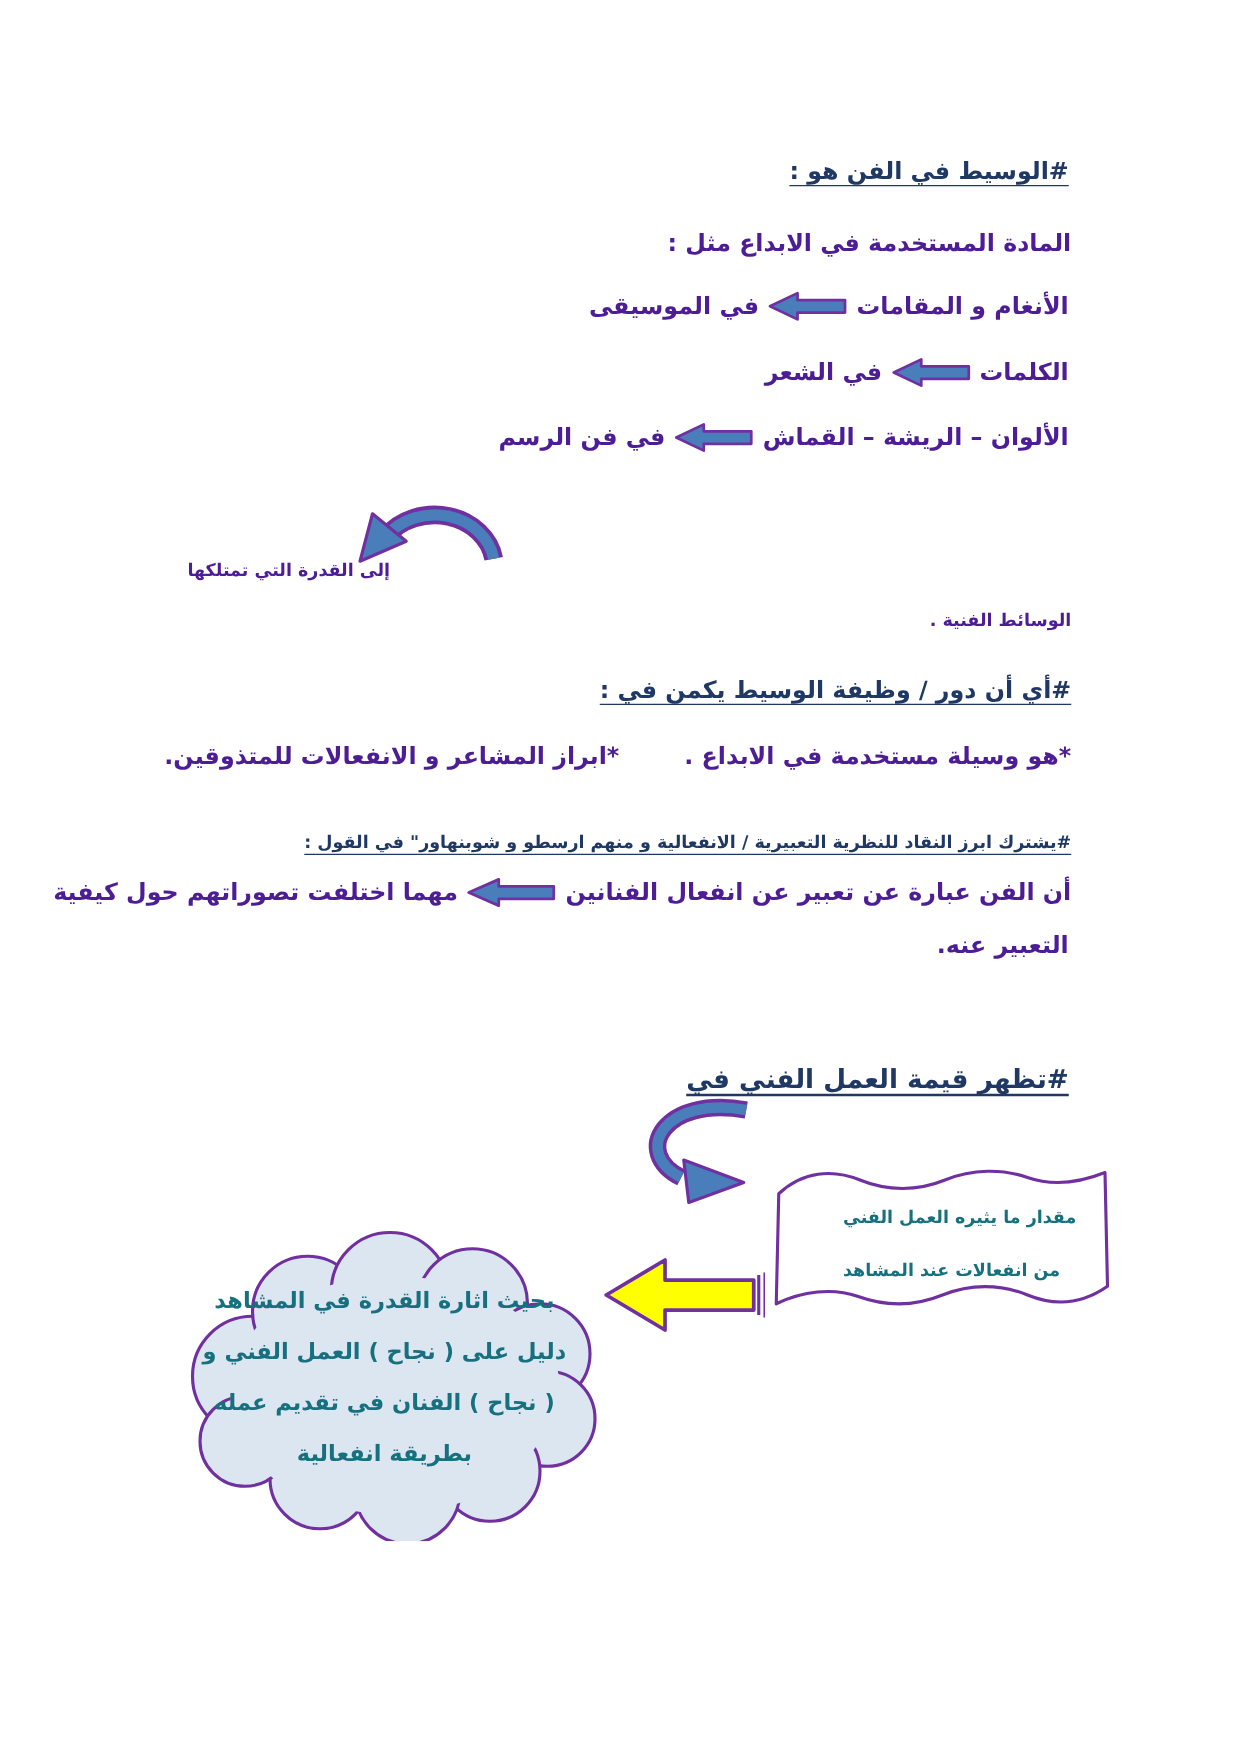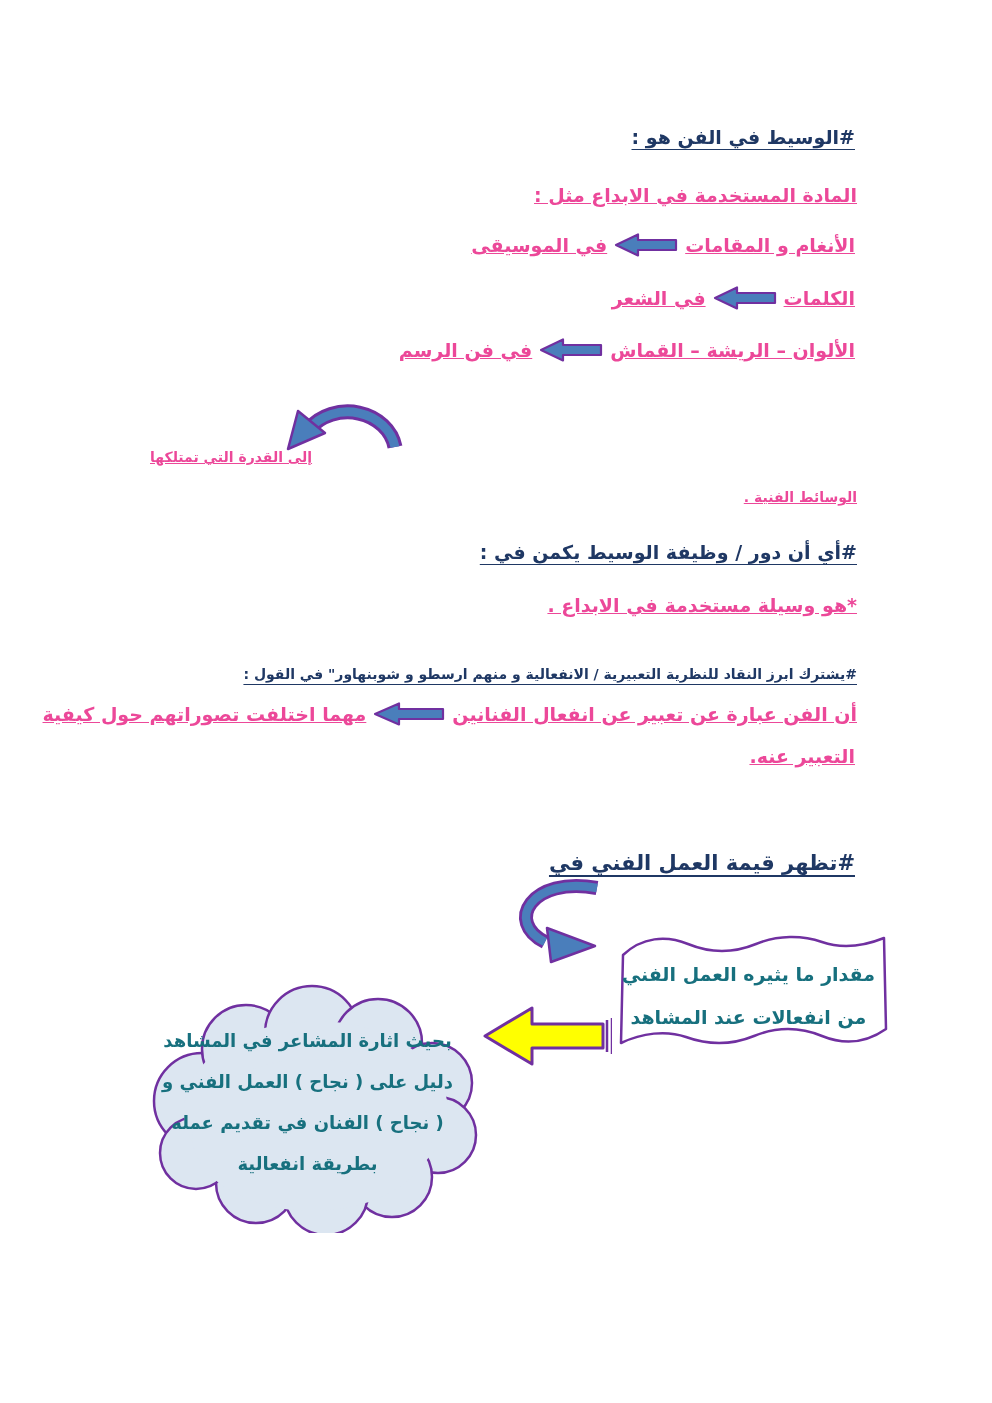--- a/index.html
+++ b/index.html
@@ -6,37 +6,37 @@
   .page{
     position:relative;
     width:992px;height:1233px;
     background:#ffffff;
     overflow:hidden;
     font-family:"DejaVu Sans", sans-serif;
     font-weight:bold;
   }
   .abs{position:absolute;white-space:nowrap;margin:0;}
   .navy{color:#1f3864;}
-  .teal{color:#ec4899;text-decoration:underline;}
+  .teal{color:#4c1d95;}
   .u{text-decoration:underline;text-underline-offset:5px;}
   .fs19{font-size:19px;}
   .fs18{font-size:14px;}
   .fs21{font-size:21px;}
   .row{display:flex;flex-direction:row;align-items:center;}
   .row .gap14{margin:0 7px;}
   .shape{position:absolute;line-height:0;}
   .cloud-text{
     position:absolute;left:40px;right:40px;top:46px;
     text-align:center;color:#17707e;font-size:18px;line-height:24px;
   }
   .cloud-text p{margin:0 0 17px 0;white-space:nowrap;}
   .cloud-text p.extra{margin-top:9px;}
   .wave-text{
-    position:absolute;top:22px;right:16px;
-    text-align:center;color:#17707e;font-size:19px;line-height:43px;
+    position:absolute;top:22px;right:30px;
+    text-align:left;color:#17707e;font-size:14px;line-height:43px;
   }
   .wave-text p{margin:0;white-space:nowrap;}
 </style>
 </head>
 <body>
 
 <div class="page" dir="rtl">
 
   <p class="abs navy u fs19" style="top:126px;right:137px;">#الوسيط في الفن هو :</p>
 
@@ -81,20 +81,21 @@
   </span>
 
   <p class="abs teal fs18" style="top:449px;left:150px;">إلى القدرة التي تمتلكها</p>
   <p class="abs teal fs18" style="top:489px;right:135px;">الوسائط الفنية .</p>
 
   <p class="abs navy u fs19" style="top:541px;right:135px;">#أي أن دور / وظيفة الوسيط يكمن في :</p>
 
   <div class="abs row" style="top:594px;right:135px;">
     <span class="teal fs19">*هو وسيلة مستخدمة في الابداع .</span>
     <span style="width:52px;display:inline-block;"></span>
+    <span class="teal fs19">*ابراز المشاعر و الانفعالات للمتذوقين.</span>
   </div>
 
   <p class="abs navy u fs18" style="top:649px;right:135px;margin-top:17px;">#يشترك ابرز النقاد للنظرية التعبيرية / الانفعالية و منهم ارسطو و شوبنهاور" في القول :</p>
 
   <div class="abs row" style="top:701px;right:135px;">
     <span class="teal fs19">أن الفن عبارة عن تعبير عن انفعال الفنانين</span>
     <span class="gap14 shape" style="position:static;">
       <svg width="72" height="26" viewBox="0 0 72 26">
         <path d="M2 13 L26 2.5 L26 8 L70 8 L70 18 L26 18 L26 23.5 Z" fill="#4a7ebb" stroke="#7030a0" stroke-width="2.2" stroke-linejoin="round"></path>
       </svg>
@@ -141,20 +142,20 @@
         <circle cx="318" cy="152" r="38"></circle>
         <circle cx="272" cy="194" r="40"></circle>
         <circle cx="206" cy="210" r="42"></circle>
         <circle cx="136" cy="200" r="40"></circle>
         <circle cx="76" cy="170" r="36"></circle>
       </g>
       <ellipse cx="196" cy="128" rx="132" ry="90" fill="#dce6f1"></ellipse>
       <ellipse cx="192" cy="152" rx="120" ry="76" fill="#dce6f1"></ellipse>
     </svg>
     <div class="cloud-text" dir="rtl">
-      <p>بحيث اثارة المشاعر في المشاهد</p>
+      <p>بحيث اثارة القدرة في المشاهد</p>
       <p>دليل على ( نجاح ) العمل الفني و</p>
       <p class="extra">( نجاح ) الفنان في تقديم عمله</p>
       <p>بطريقة انفعالية</p>
     </div>
   </div>
 
 </div>
 
 </body></html>

